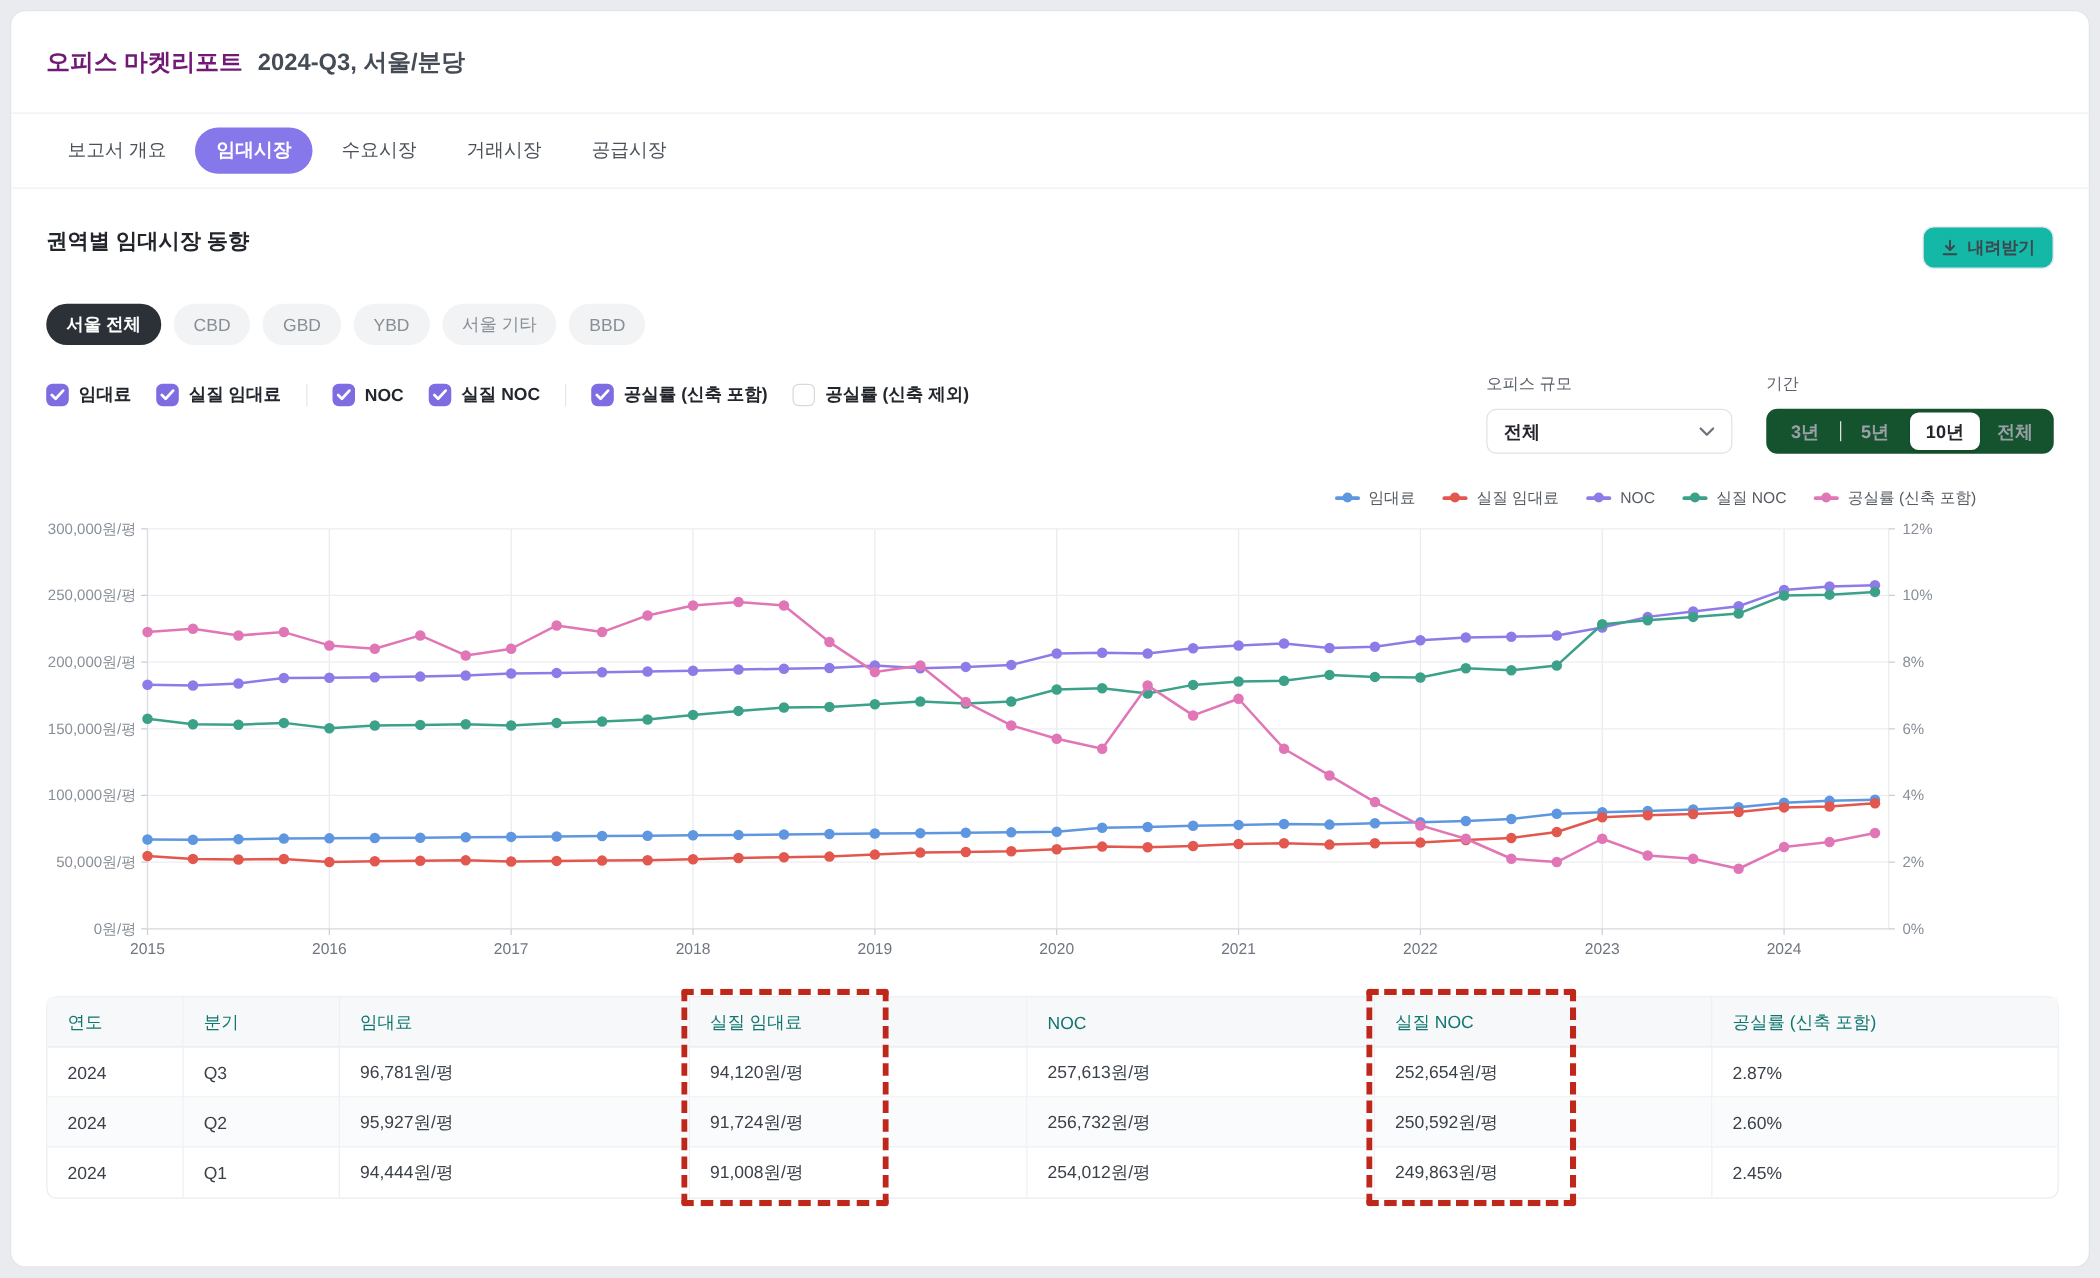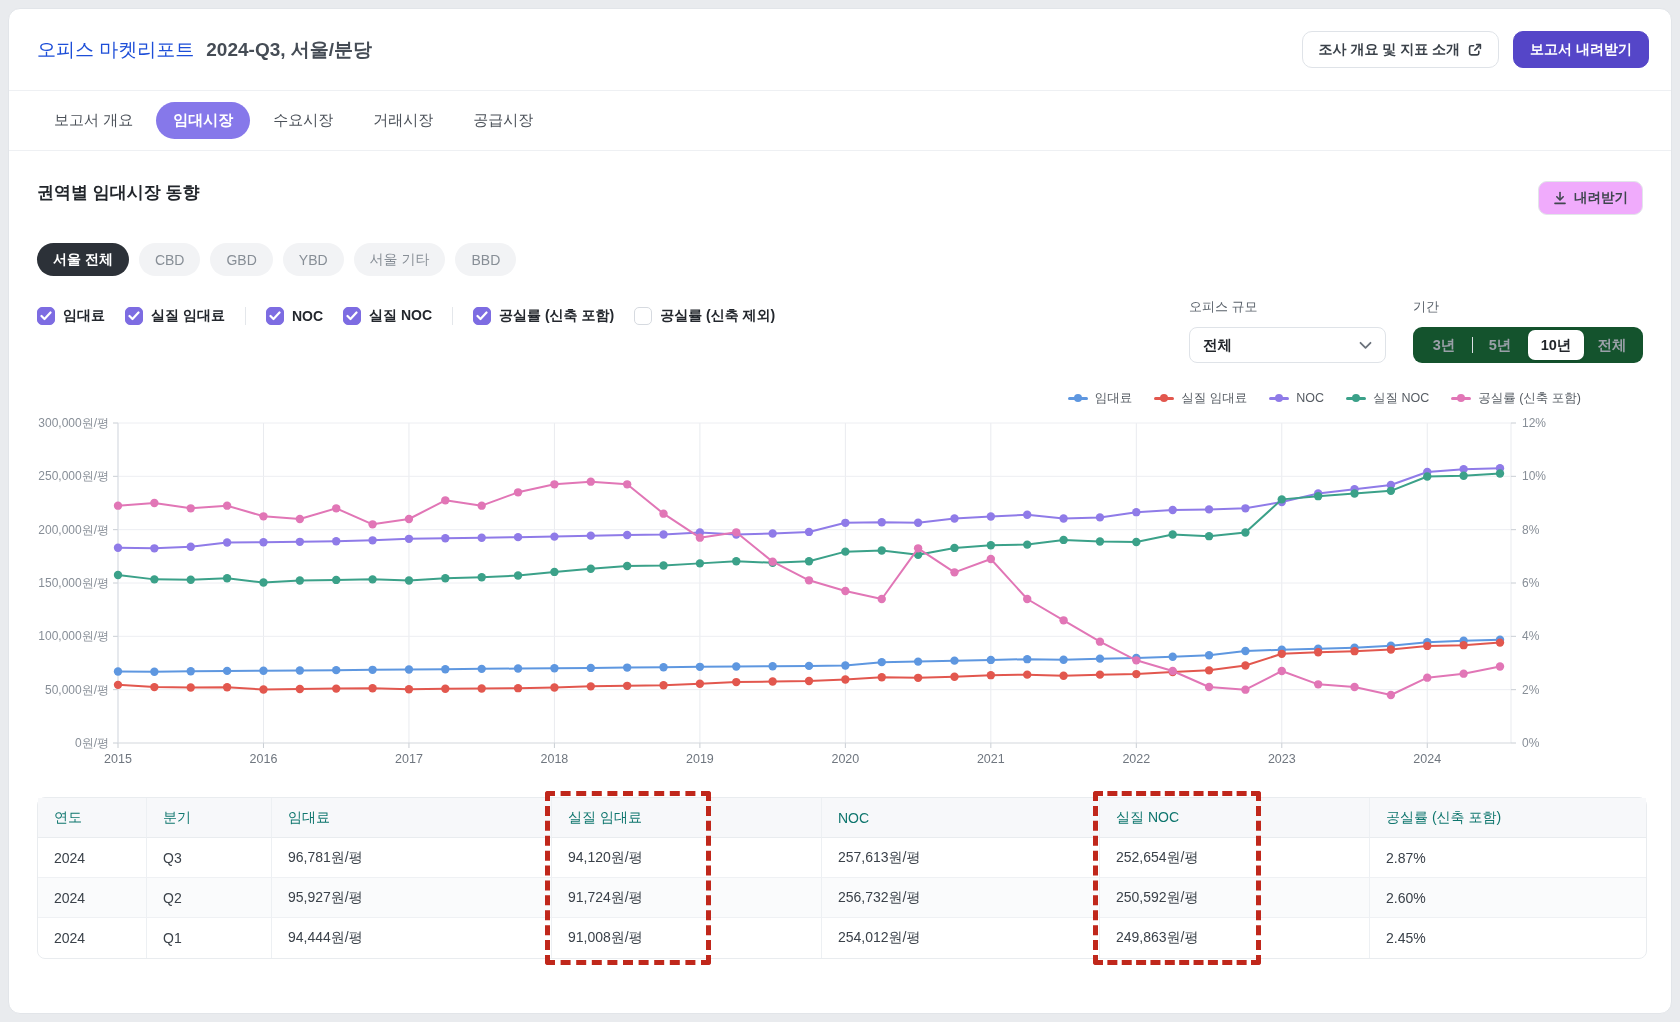--- a/index.html
+++ b/index.html
@@ -2,38 +2,38 @@
 <html><head>
 <meta charset="utf-8">
 <style>
   * { margin:0; padding:0; box-sizing:border-box; }
   html,body { width:1680px; height:1022px; background:#E9EBEE; font-family:"Liberation Sans","DejaVu Sans",sans-serif; overflow:hidden; }
   .card { position:absolute; left:8px; top:8px; width:1664px; height:1006px; background:#fff; border:1px solid #E2E5E9; border-radius:12px; overflow:hidden; }
 
   
   .hdr { height:82px; display:flex; align-items:center; padding:0 22px 0 28px; border-bottom:1px solid #EEF0F3; }
   .hdr-titles { display:flex; align-items:baseline; gap:12px; }
-  .hdr-title { font-size:19px; font-weight:400; color:#1d4ed8; }
+  .hdr-title { font-size:19px; font-weight:700; color:#701a75; }
   .hdr-sub { font-size:19px; font-weight:600; color:#454C55; }
   .hdr-actions { margin-left:auto; display:flex; gap:14px; }
   .btn { display:flex; align-items:center; gap:8px; height:37px; padding:0 16px; border-radius:10px; font-size:14px; font-weight:600; cursor:pointer; }
   .btn-outline { border:1px solid #DFE3E8; background:#fff; color:#3A4149; }
   .btn-primary { background:#5546C8; color:#fff; border:1px solid #5546C8; font-weight:700; }
   .icon-sm { width:14px; height:14px; display:block; }
 
   
   .tabs { height:60px; display:flex; align-items:center; gap:6px; padding:0 28px; border-bottom:1px solid #EEF0F3; }
   .tab { padding:9px 17px; font-size:15px; font-weight:500; color:#4B5159; border-radius:19px; cursor:pointer; }
   .tab.is-active { background:#8678EA; color:#fff; font-weight:700; }
 
   
   .section { padding:0 28px; position:relative; }
   .sec-head { margin-top:30px; display:flex; justify-content:space-between; }
   .sec-title { font-size:17px; font-weight:700; color:#22262B; }
-  .btn-dl { height:34px; padding:0 14px; border-radius:9px; border:1px solid #E2E5E9; background:#f0abfc; font-size:13.5px; font-weight:600; color:#3F464E; display:flex; align-items:center; gap:7px; cursor:pointer; }
+  .btn-dl { height:34px; padding:0 14px; border-radius:9px; border:1px solid #E2E5E9; background:#14b8a6; font-size:13.5px; font-weight:600; color:#3F464E; display:flex; align-items:center; gap:7px; cursor:pointer; }
 
   .pills { margin-top:28px; display:flex; gap:10px; }
   .pill { height:33px; display:flex; align-items:center; padding:0 16px; border-radius:17px; background:#F2F3F5; font-size:14px; font-weight:500; color:#878E96; cursor:pointer; }
   .pill.is-active { background:#2C3138; color:#fff; font-weight:700; }
 
   .filters { margin-top:22px; display:flex; align-items:flex-start; }
   .f-label { font-size:13px; color:#5A626B; margin-bottom:11px; }
   .metrics-block { flex:1; }
   .metrics { display:flex; align-items:center; height:36px; }
   .metric { display:flex; align-items:center; gap:8px; cursor:pointer; margin-right:20px; }
@@ -79,33 +79,20 @@
 </style>
 </head>
 <body>
 
 <div class="card">
 
   <div class="hdr">
     <div class="hdr-titles">
       <span class="hdr-title">오피스 마켓리포트</span>
       <span class="hdr-sub">2024-Q3, 서울/분당</span>
-    </div>
-    <div class="hdr-actions">
-      <div class="btn btn-outline">
-        <span>조사 개요 및 지표 소개</span>
-        <svg class="icon-sm stroke-ic" viewBox="0 0 14 14">
-            <path d="M5.6 2.7H3.2c-.9 0-1.6.7-1.6 1.6v6c0 .9.7 1.6 1.6 1.6h6c.9 0 1.6-.7 1.6-1.6V8.2"></path>
-            <path d="M8.6 1.6h3.8v3.8"></path>
-            <path d="M12.2 1.8L6.9 7.1"></path>
-          </svg>
-      </div>
-      <div class="btn btn-primary">
-        <span>보고서 내려받기</span>
-      </div>
     </div>
   </div>
 
   <div class="tabs">
 
   <div class="tab">보고서 개요</div>
       <div class="tab is-active">임대시장</div>
       <div class="tab">수요시장</div>
       <div class="tab">거래시장</div>
       <div class="tab">공급시장</div>

